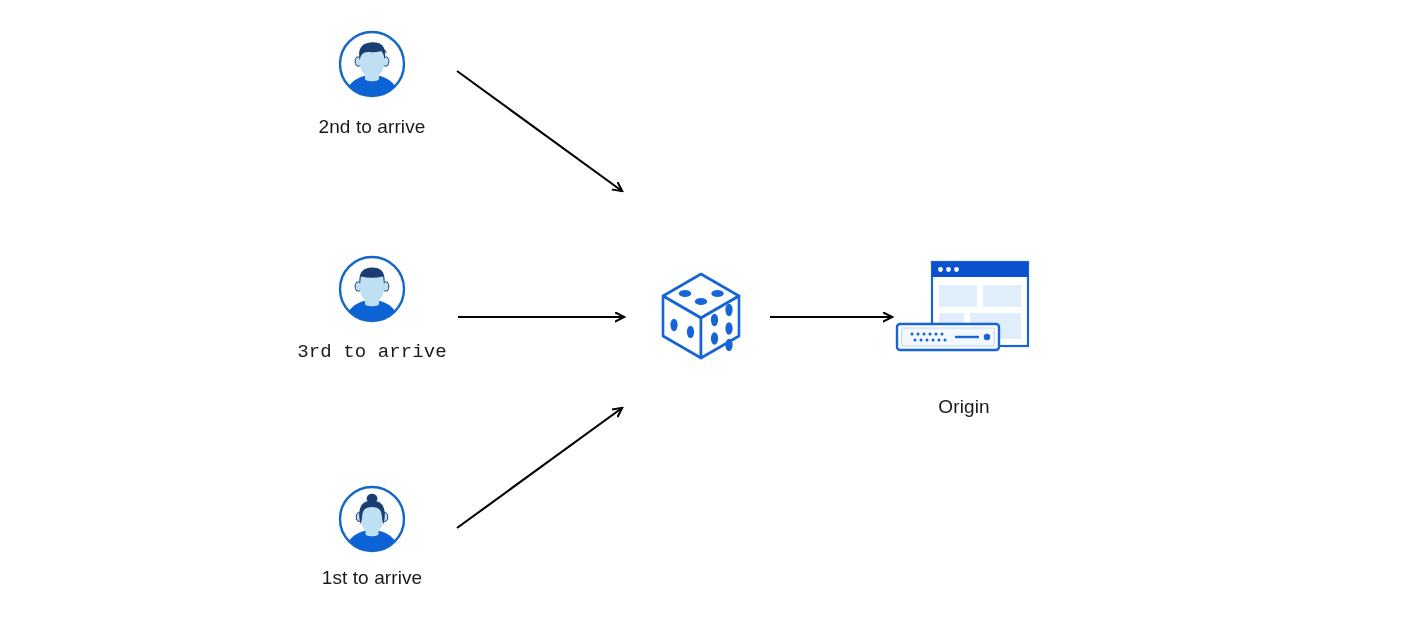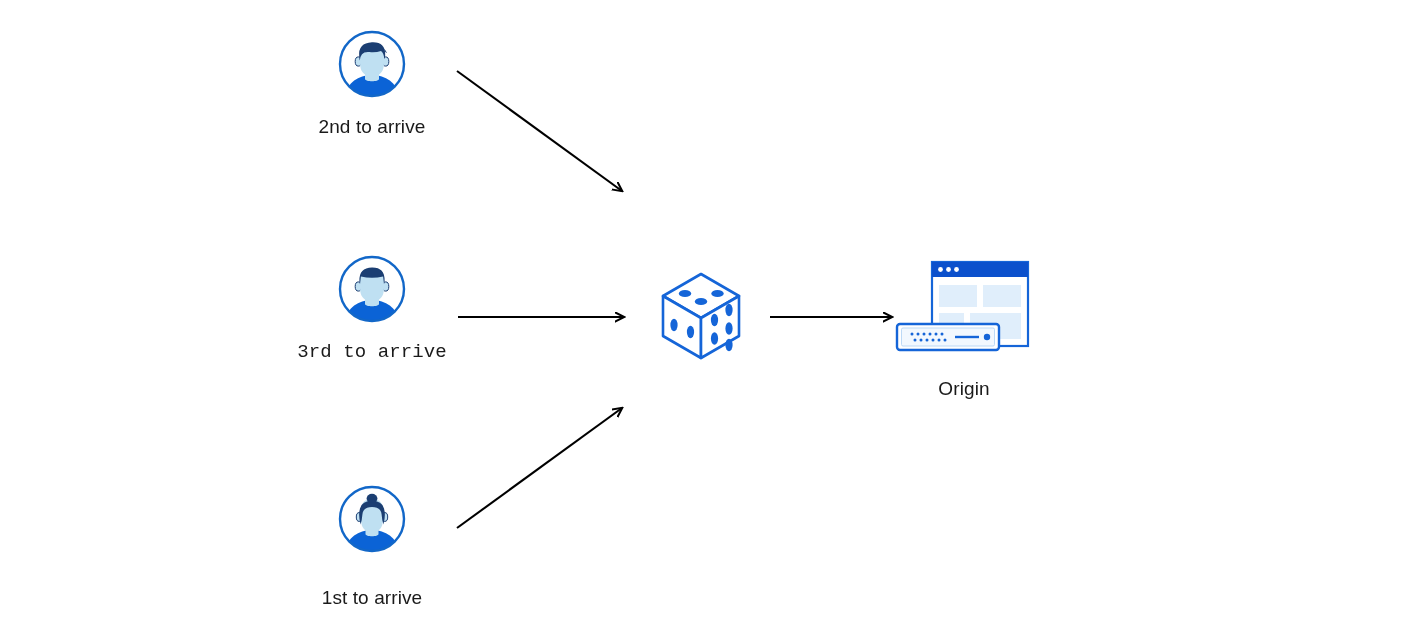--- a/index.html
+++ b/index.html
@@ -143,21 +143,21 @@
         <ellipse cx="48.8" cy="34" rx="2.9" ry="4.4" fill="#bfe0f2" stroke="#1b3e72" stroke-width="1"></ellipse>
         <path d="M25 27 q0 -11 11 -11 q11 0 11 11 v9 q0 13 -11 13 q-11 0 -11 -13 Z" fill="#bfe0f2"></path>
 
         <path d="M24.6 41.5 q-2.6 -9.4 -0.6 -16.1 q2.2 -7.6 12 -7.6 q9.8 0 12 7.6
                  q2 6.7 -0.6 16.1 q-1.4 -4.6 -1.8 -10 q-0.6 -7.4 -9.6 -7.4 q-9 0 -9.6 7.4
                  q-0.4 5.4 -1.8 10 Z" fill="#1b3e72"></path>
         <ellipse cx="36" cy="15.4" rx="5.4" ry="4.6" fill="#1b3e72"></ellipse>
       </g>
       <circle cx="36" cy="36" r="32" fill="none" stroke="#1267c8" stroke-width="2.4"></circle>
     </svg>
-    <div class="node-label" style="left:36px; top:104px; transform:translateX(-50%);">1st to arrive</div>
+    <div class="node-label" style="left:36px; top:84px; transform:translateX(-50%);">1st to arrive</div>
   </div>
 
   <div class="node" style="left:659px; top:270px;">
     <svg class="die" viewBox="0 0 84 92" xmlns="http://www.w3.org/2000/svg">
       <g stroke="#1565d8" stroke-width="2.6" fill="#ffffff" stroke-linejoin="round">
 
         <path d="M42 4 L80 26 L42 48 L4 26 Z"></path>
 
         <path d="M4 26 L42 48 L42 88 L4 66 Z"></path>
 
@@ -211,16 +211,16 @@
             <circle cx="28" cy="82" r="1.5"></circle>
           <circle cx="34" cy="82" r="1.5"></circle>
             <circle cx="40" cy="82" r="1.5"></circle>
           <circle cx="46" cy="82" r="1.5"></circle>
             <circle cx="52" cy="82" r="1.5"></circle>
         </g>
         <line x1="62" y1="79" x2="86" y2="79" stroke="#1565d8" stroke-width="2.4"></line>
         <circle cx="94" cy="79" r="3.2" fill="#1565d8"></circle>
       </g>
     </svg>
-    <div class="node-label" style="left:71px; top:120px; transform:translateX(-50%);text-align:center;">Origin</div>
+    <div class="node-label" style="left:71px; top:138px; transform:translateX(-50%);text-align:center;">Origin</div>
   </div>
 
 </div>
 
 </body></html>

